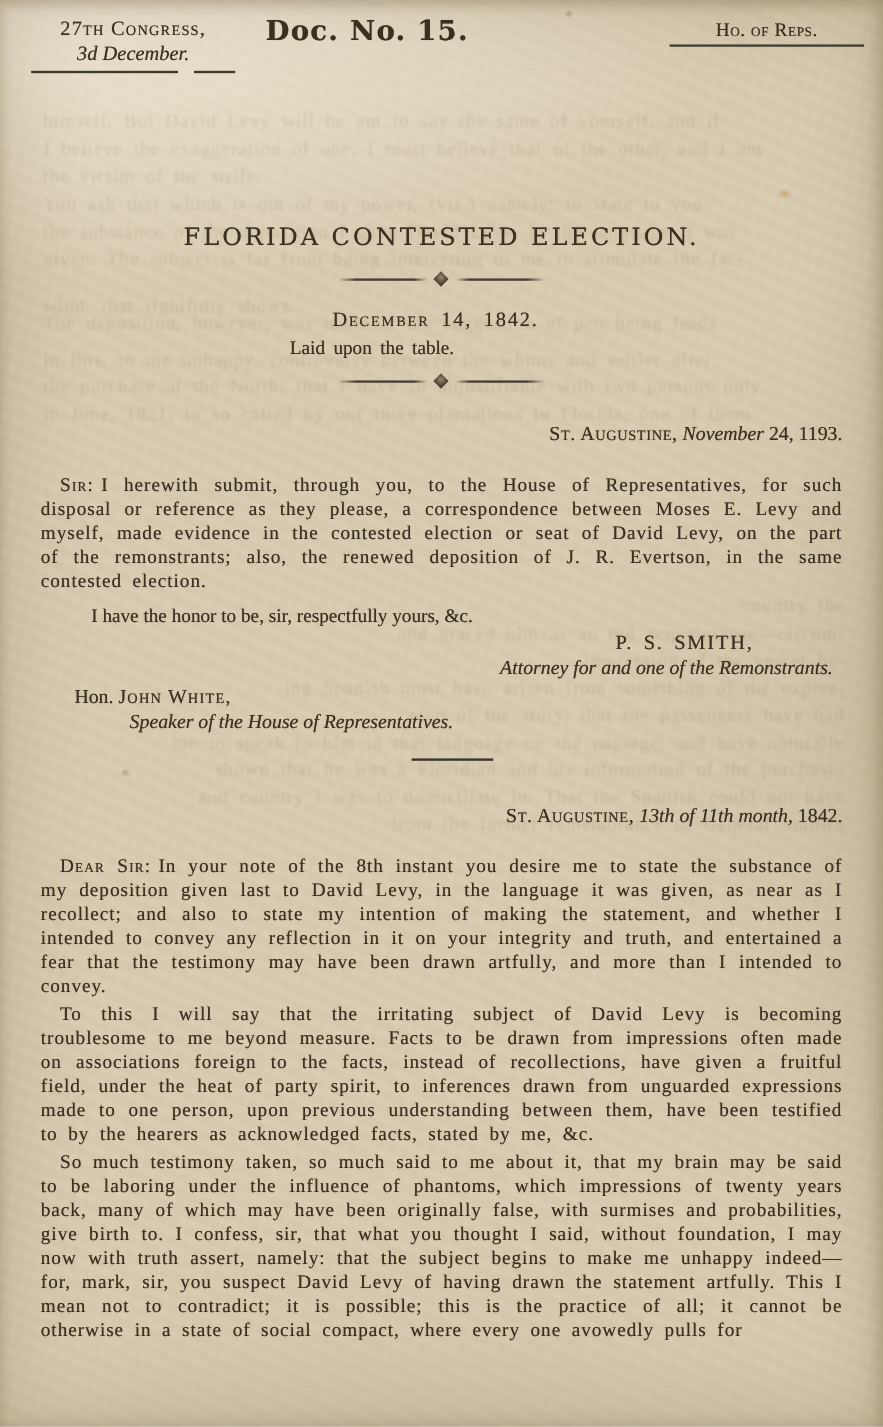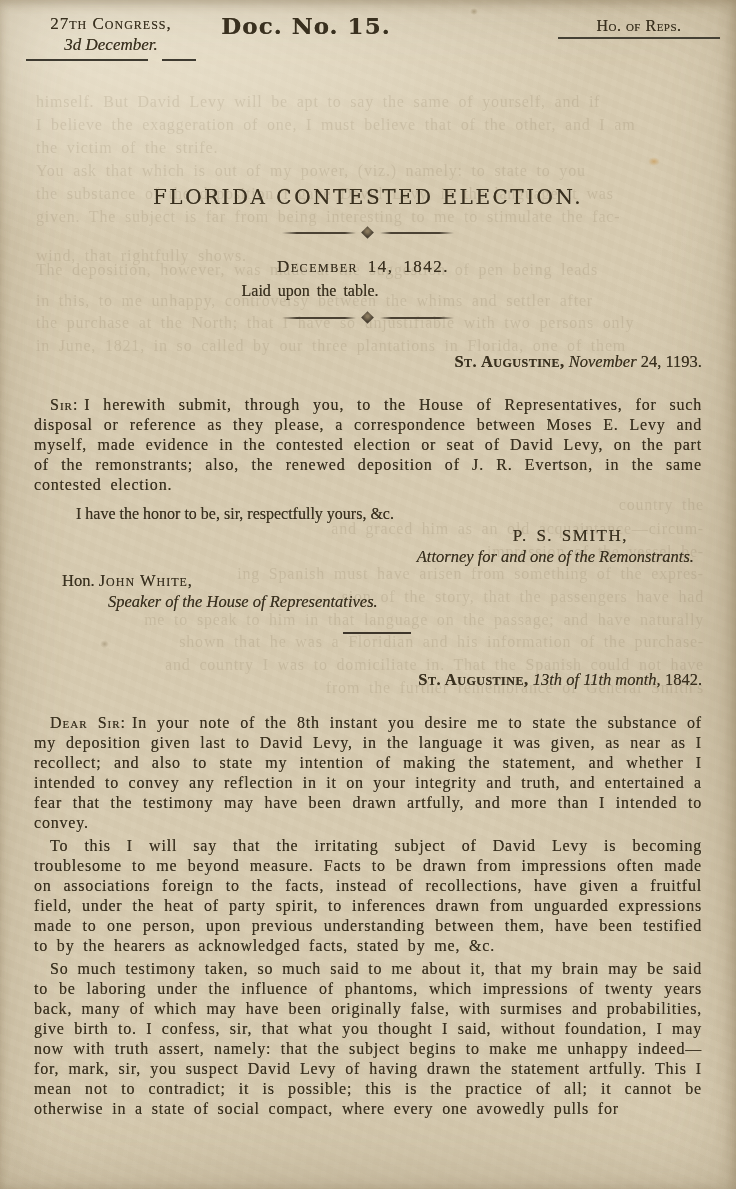--- a/index.html
+++ b/index.html
@@ -73,21 +73,21 @@
     background:radial-gradient(circle at 40% 40%, #8a7a5e 15%, #4a4133 70%);
     transform:rotate(45deg); }
   .dateline-center{ position:absolute;left:0;top:257px;width:726px;text-align:center;
     font-variant:small-caps;font-size:17px;letter-spacing:1.5px;word-spacing:4px; }
   .table-note{ position:absolute;left:0;top:282px;width:620px;text-align:center;font-size:16px;word-spacing:3px; }
 
   
   .letter{ position:absolute;left:34px;width:668px;font-size:16px;line-height:20px; }
   .letter1{ top:352px; } .letter2{ top:670px; }
   .dl{ text-align:right;font-size:16.5px; }
-  .dl .place{ font-variant:small-caps;letter-spacing:.5px;font-weight:bold; }
+  .dl .place{ font-variant:small-caps;letter-spacing:.5px; }
   .dl .it{ font-style:italic; }
   .para{ margin:23px 0 0 0;text-align:justify;text-indent:16px;
     letter-spacing:.8px;word-spacing:4px; }
   .para + .para{ margin-top:3px; }
   .sc{ font-variant:small-caps;letter-spacing:1px;margin-right:6px; }
   .closing{ margin:9px 0 0 42px; }
   .sig{ margin-top:2px;text-align:right;padding-right:74px;
     font-size:17px;letter-spacing:1.5px;word-spacing:3px; }
   .sig-role{ margin-top:1px;text-align:right;padding-right:8px;
     font-style:italic;font-size:16.5px; }

